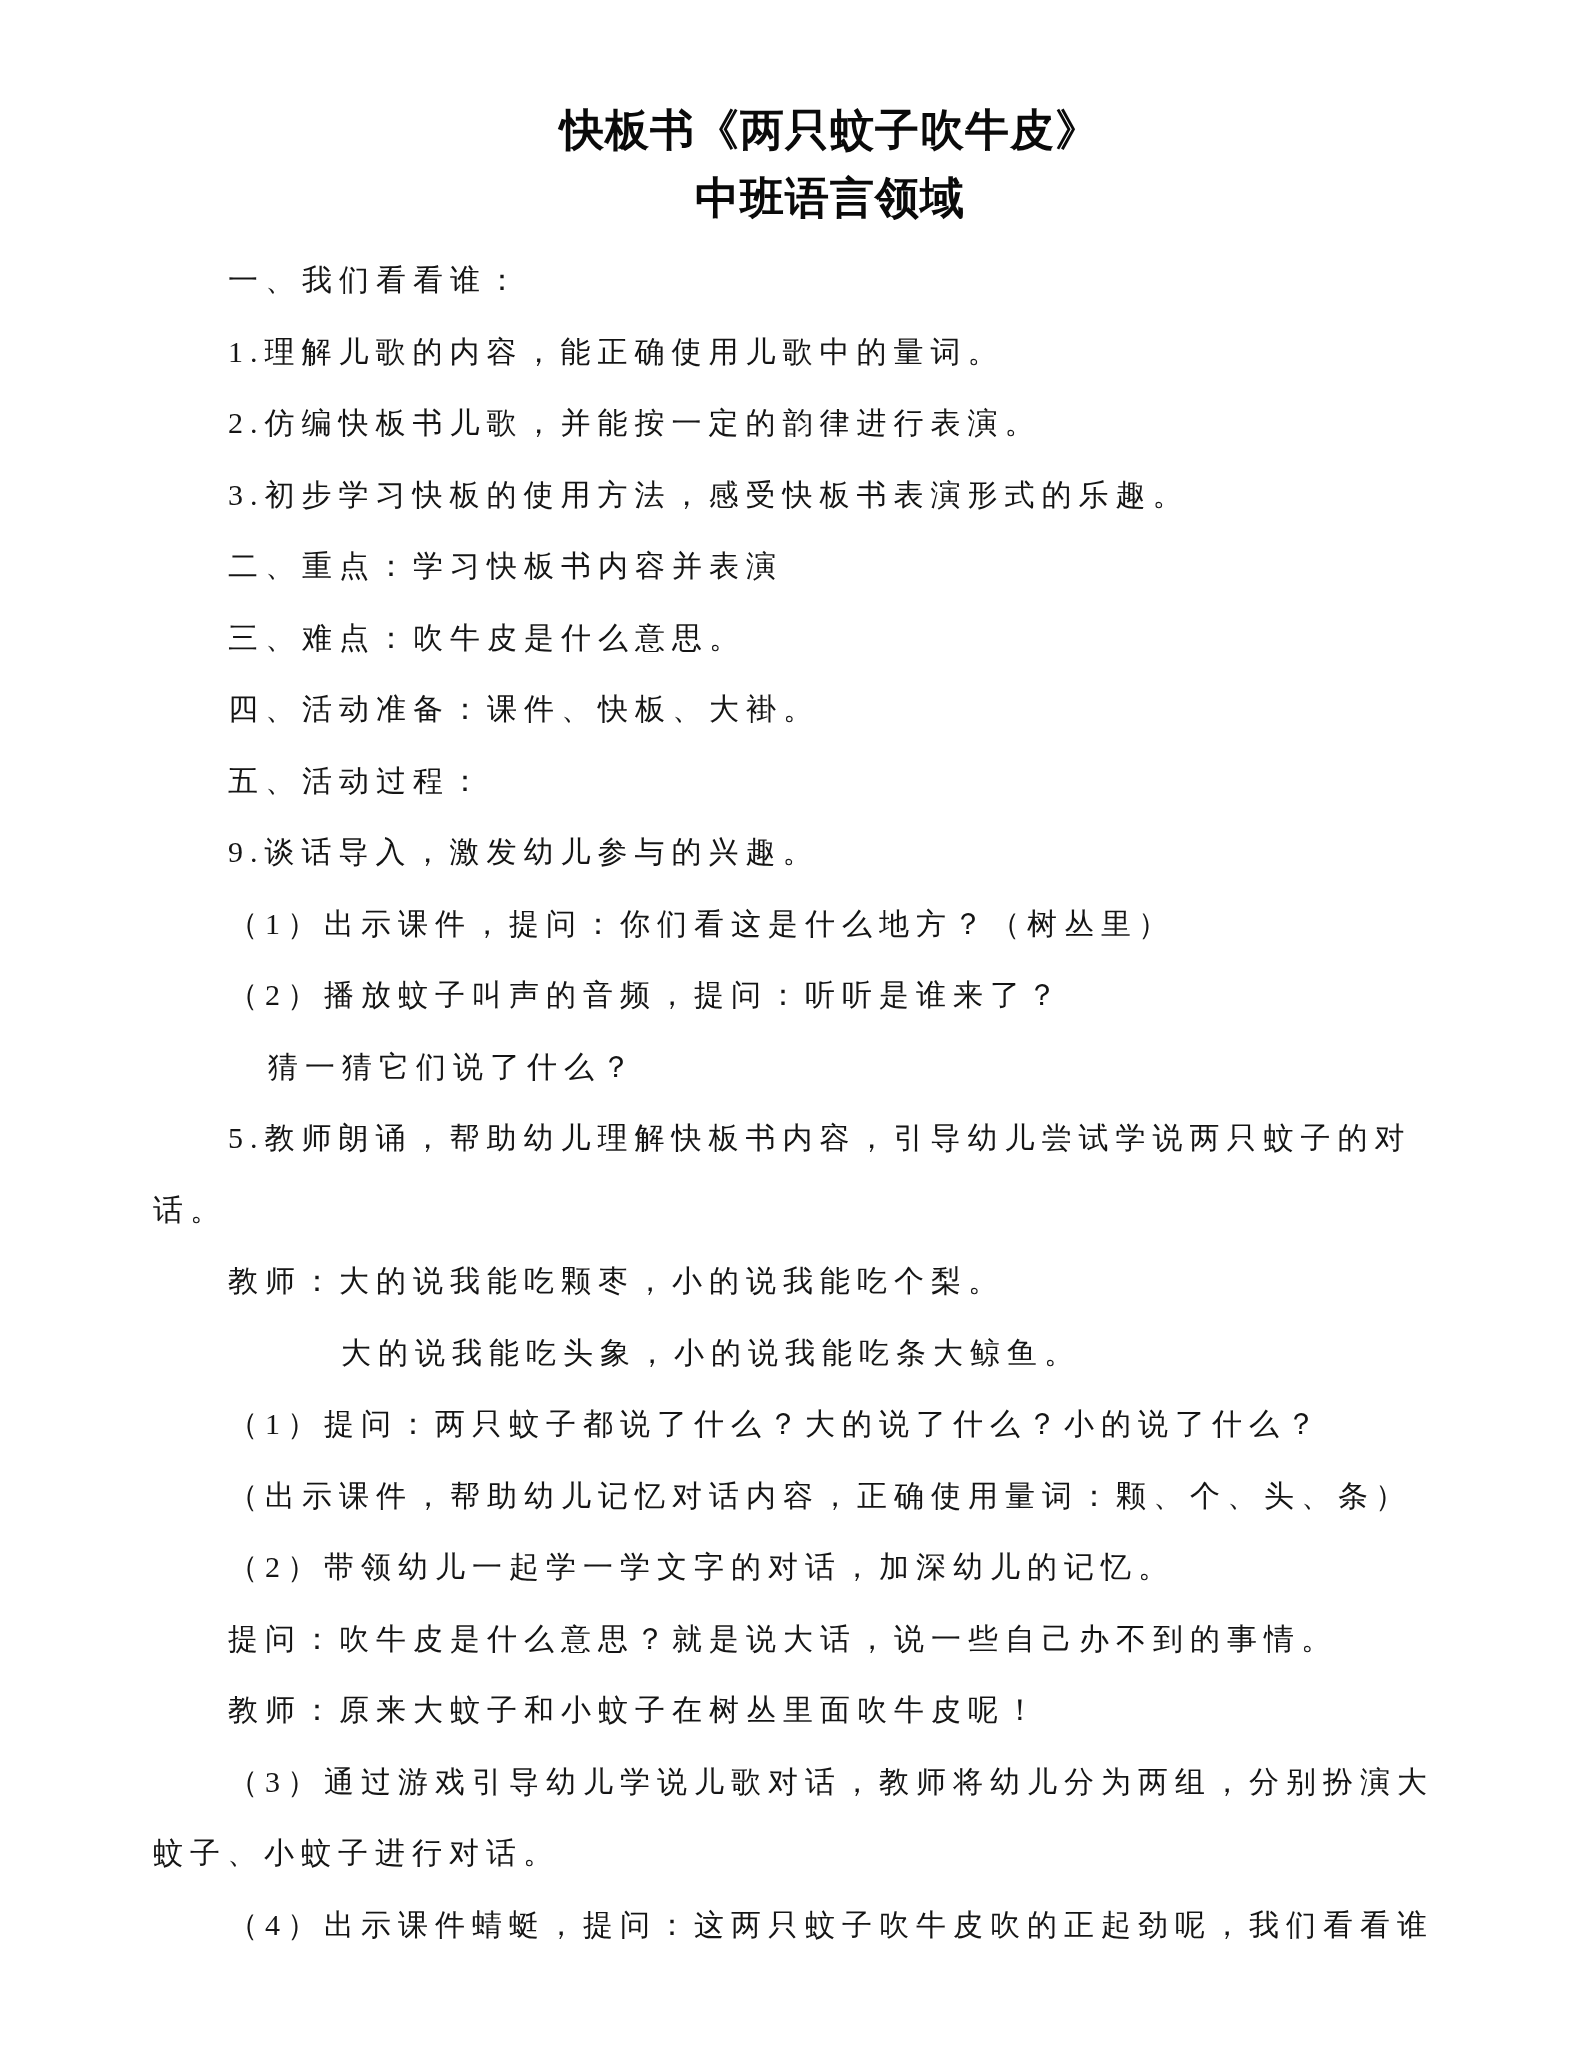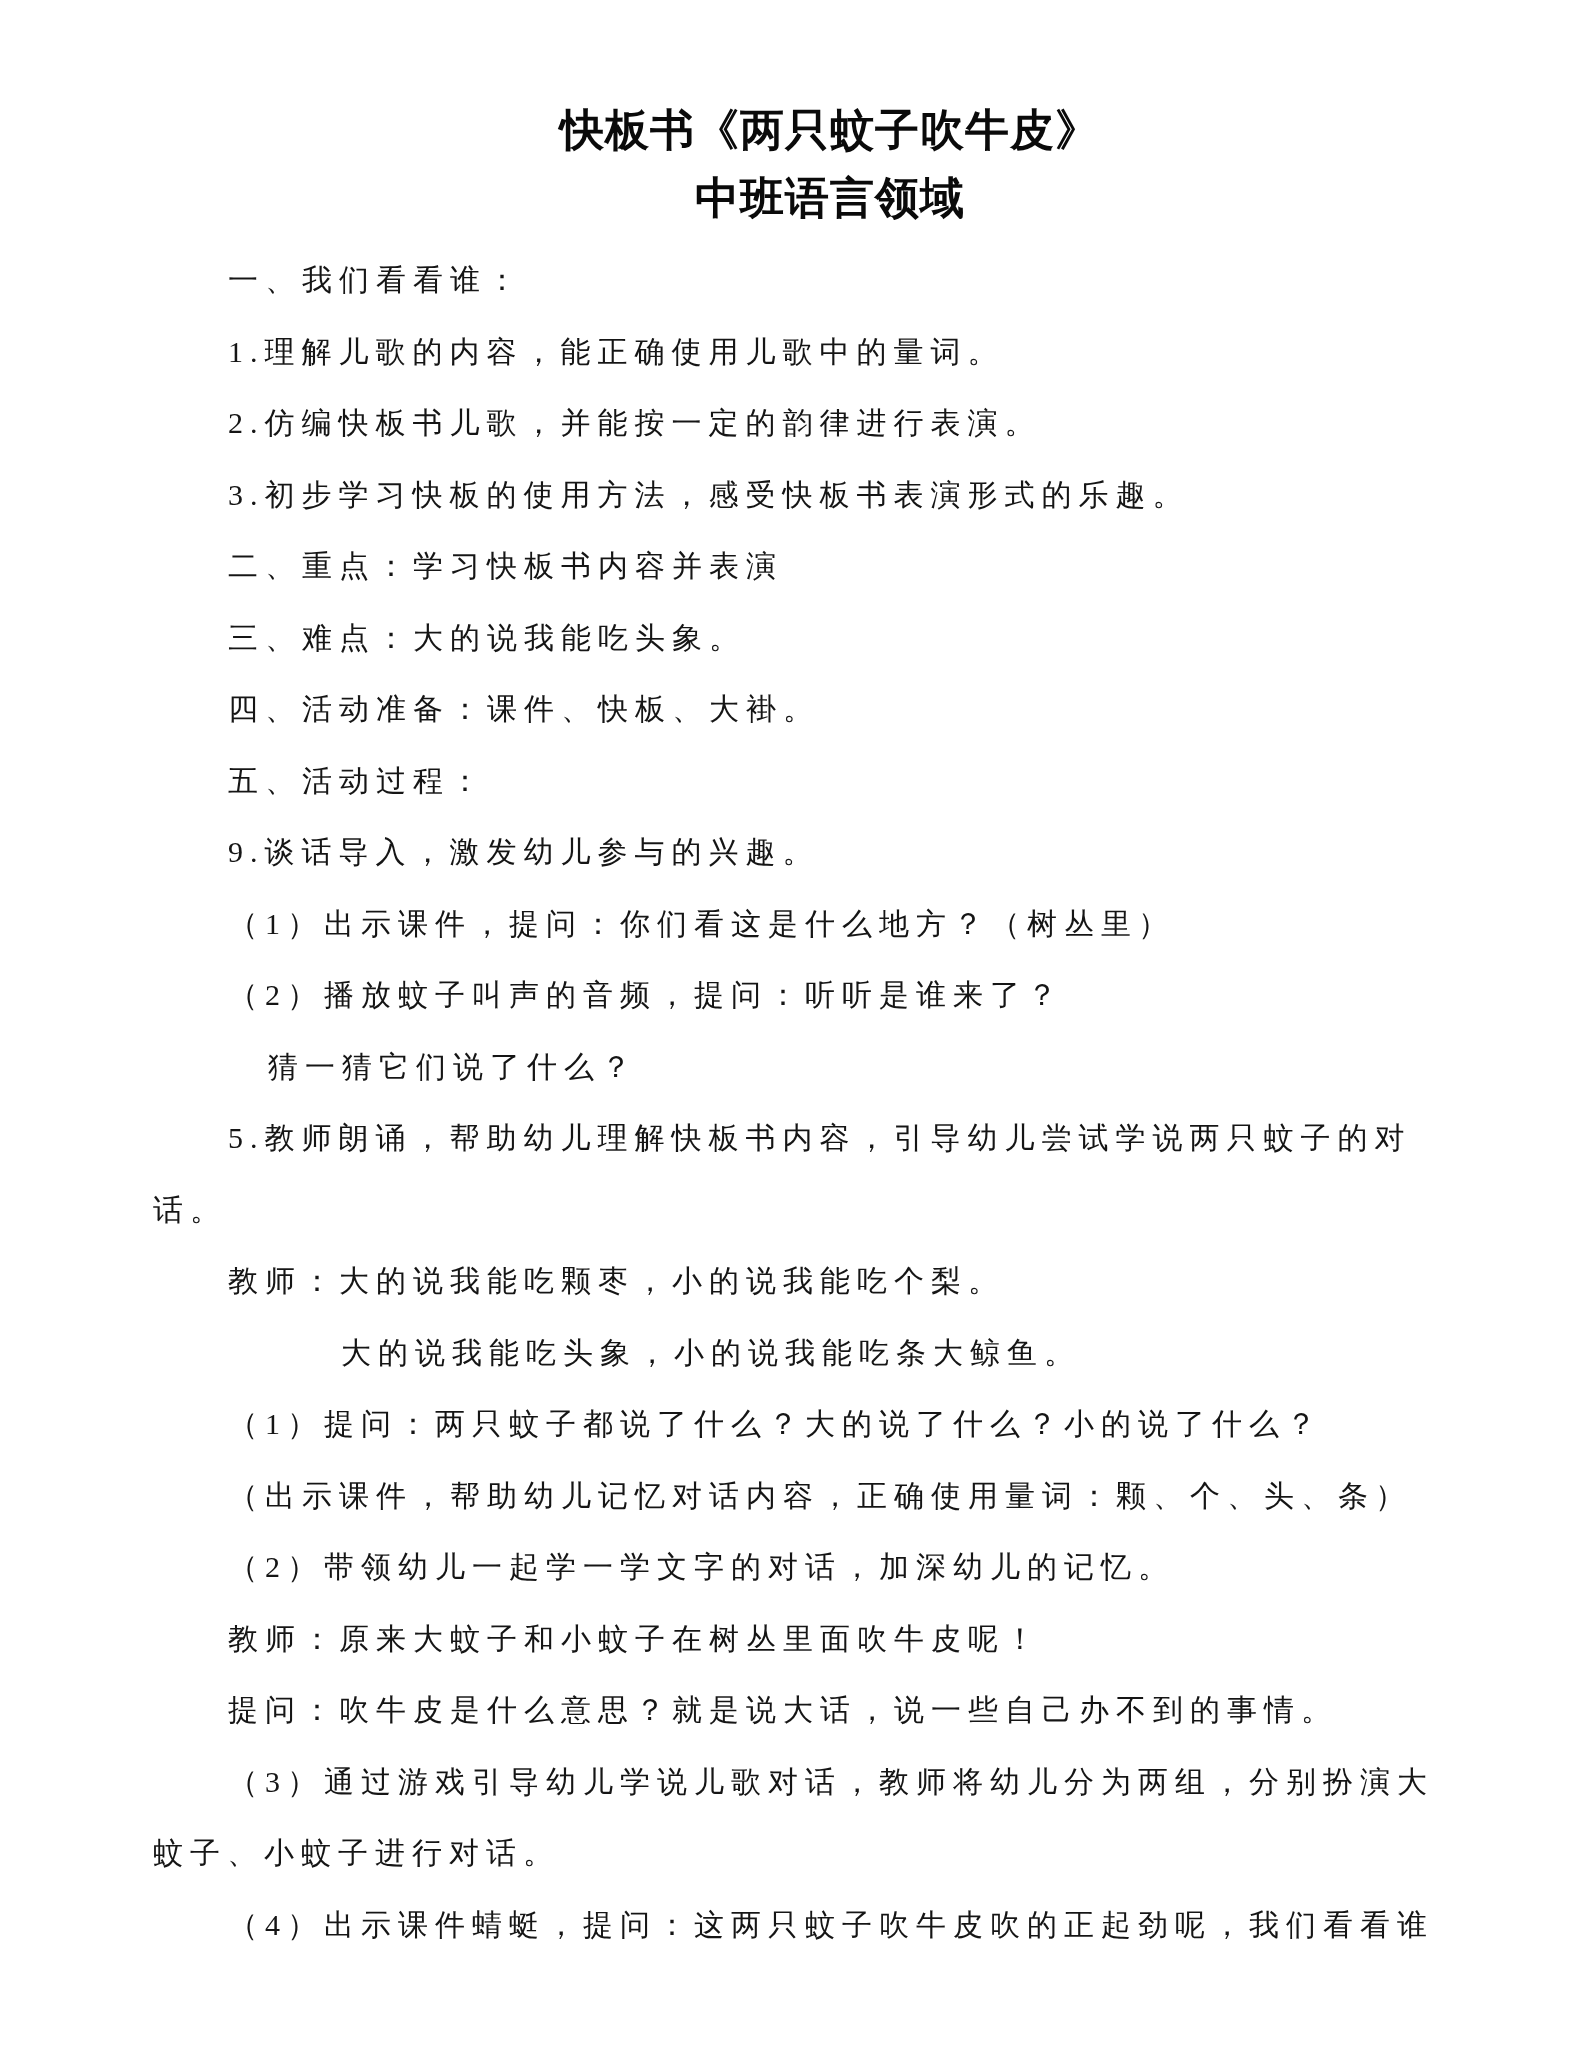--- a/index.html
+++ b/index.html
@@ -34,33 +34,33 @@
 <div class="page">
   <div class="title t1">快板书《两只蚊子吹牛皮》</div>
   <div class="title t2">中班语言领域</div>
 
   <div class="body">
     <div class="line ind2">一、我们看看谁：</div>
     <div class="line ind2">1.理解儿歌的内容，能正确使用儿歌中的量词。</div>
     <div class="line ind2">2.仿编快板书儿歌，并能按一定的韵律进行表演。</div>
     <div class="line ind2">3.初步学习快板的使用方法，感受快板书表演形式的乐趣。</div>
     <div class="line ind2">二、重点：学习快板书内容并表演</div>
-    <div class="line ind2">三、难点：大的说我能吃头象。</div>
+    <div class="line ind2">三、难点：吹牛皮是什么意思。</div>
     <div class="line ind2">四、活动准备：课件、快板、大褂。</div>
     <div class="line ind2">五、活动过程：</div>
     <div class="line ind2">9.谈话导入，激发幼儿参与的兴趣。</div>
     <div class="line ind2">（1）出示课件，提问：你们看这是什么地方？（树丛里）</div>
     <div class="line ind2">（2）播放蚊子叫声的音频，提问：听听是谁来了？</div>
     <div class="line ind3">猜一猜它们说了什么？</div>
     <div class="line ind2">5.教师朗诵，帮助幼儿理解快板书内容，引导幼儿尝试学说两只蚊子的对</div>
     <div class="line ind0">话。</div>
     <div class="line ind2">教师：大的说我能吃颗枣，小的说我能吃个梨。</div>
     <div class="line ind4">大的说我能吃头象，小的说我能吃条大鲸鱼。</div>
     <div class="line ind2">（1）提问：两只蚊子都说了什么？大的说了什么？小的说了什么？</div>
     <div class="line ind2">（出示课件，帮助幼儿记忆对话内容，正确使用量词：颗、个、头、条）</div>
     <div class="line ind2">（2）带领幼儿一起学一学文字的对话，加深幼儿的记忆。</div>
+    <div class="line ind2">提问：吹牛皮是什么意思？就是说大话，说一些自己办不到的事情。</div>
     <div class="line ind2">教师：原来大蚊子和小蚊子在树丛里面吹牛皮呢！</div>
-    <div class="line ind2">提问：吹牛皮是什么意思？就是说大话，说一些自己办不到的事情。</div>
     <div class="line ind2">（3）通过游戏引导幼儿学说儿歌对话，教师将幼儿分为两组，分别扮演大</div>
     <div class="line ind0">蚊子、小蚊子进行对话。</div>
     <div class="line ind2">（4）出示课件蜻蜓，提问：这两只蚊子吹牛皮吹的正起劲呢，我们看看谁</div>
   </div>
 </div>
 
 </body></html>

